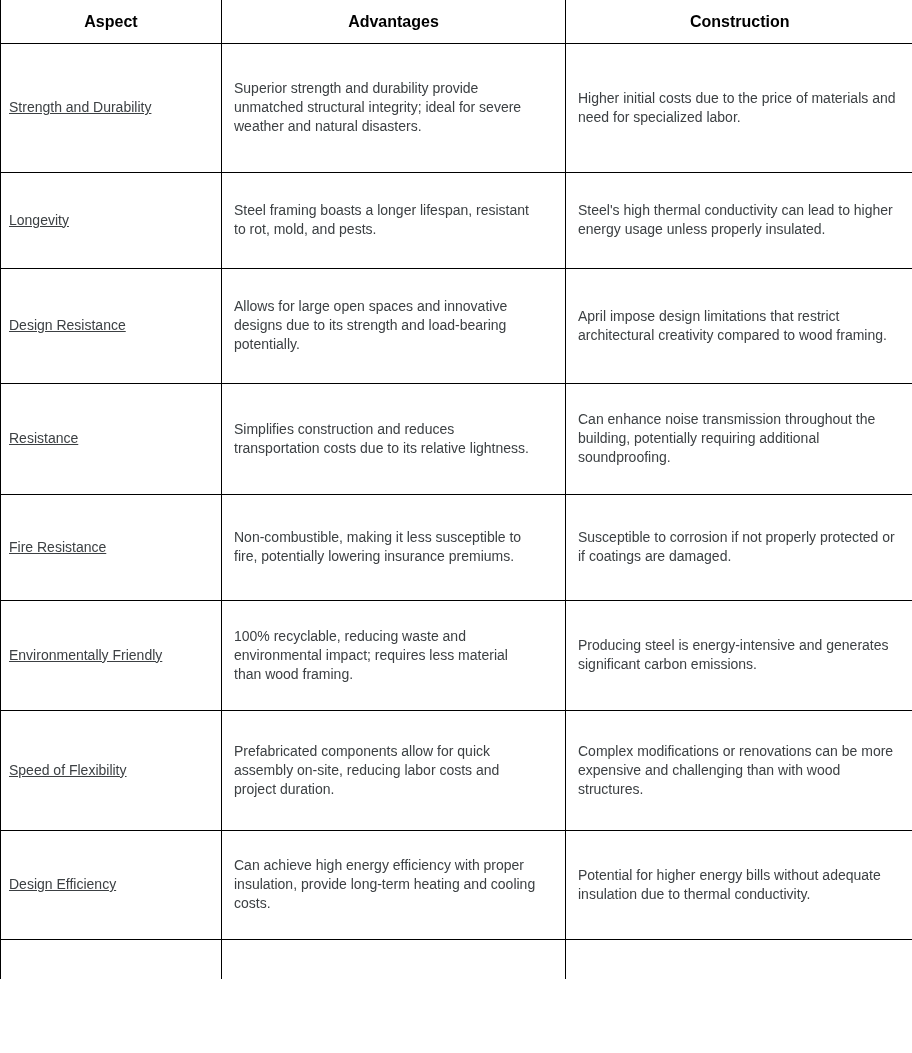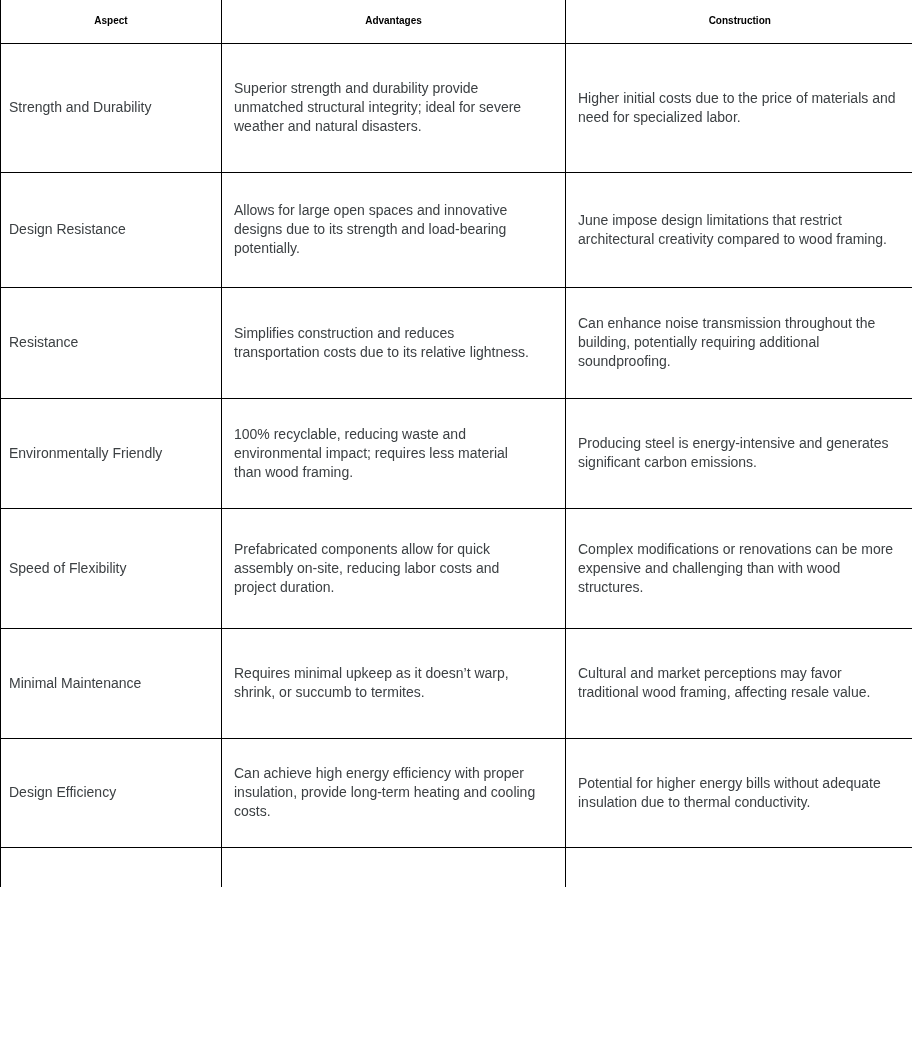--- a/index.html
+++ b/index.html
@@ -30,35 +30,35 @@
     vertical-align: middle;
     background: #ffffff;
     word-wrap: break-word;
   }
   th:nth-child(1), th:nth-child(2),
   td:nth-child(1), td:nth-child(2) {
     border-right: 1px solid #000000;
   }
 
   th {
-    font-size: 10px;
+    font-size: 16px;
     line-height: 1.2;
     font-weight: bold;
     color: #000000;
     text-align: center;
     padding: 0 6px;
   }
   td {
     font-size: 14px;
     line-height: 19px;
     font-weight: normal;
     color: #3c4043;
     text-align: left;
   }
-  td.col-aspect { padding: 6px 10px 6px 8px; }
+  td.col-aspect { padding: 6px 10px 6px 8px; text-decoration: underline; }
   td.col-adv    { padding: 6px 28px 6px 12px; }
   td.col-dis    { padding: 6px 14px 6px 12px; }
 
   tr.h-head { height: 43px; }
   tr.h-r0 { height: 129px; }
   tr.h-r1 { height: 96px; }
   tr.h-r2 { height: 115px; }
   tr.h-r3 { height: 111px; }
   tr.h-r4 { height: 106px; }
   tr.h-r5 { height: 110px; }
@@ -84,44 +84,49 @@
         <th>Advantages</th>
         <th>Construction</th>
       </tr>
     </thead>
     <tbody>
       <tr class="h-r0">
         <td class="col-aspect">Strength and Durability</td>
         <td class="col-adv">Superior strength and durability provide unmatched structural integrity; ideal for severe weather and natural disasters.</td>
         <td class="col-dis">Higher initial costs due to the price of materials and need for specialized labor.</td>
       </tr>
+      <tr class="h-r1">
+        <td class="col-aspect">Longevity</td>
+        <td class="col-adv">Steel framing boasts a longer lifespan, resistant to rot, mold, and pests.</td>
+        <td class="col-dis">Steel's high thermal conductivity can lead to higher energy usage unless properly insulated.</td>
+      </tr>
       <tr class="h-r2">
         <td class="col-aspect">Design Resistance</td>
         <td class="col-adv">Allows for large open spaces and innovative designs due to its strength and load-bearing potentially.</td>
-        <td class="col-dis">June impose design limitations that restrict architectural creativity compared to wood framing.</td>
+        <td class="col-dis">April impose design limitations that restrict architectural creativity compared to wood framing.</td>
       </tr>
       <tr class="h-r3">
         <td class="col-aspect">Resistance</td>
         <td class="col-adv">Simplifies construction and reduces transportation costs due to its relative lightness.</td>
         <td class="col-dis">Can enhance noise transmission throughout the building, potentially requiring additional soundproofing.</td>
+      </tr>
+      <tr class="h-r4">
+        <td class="col-aspect">Fire Resistance</td>
+        <td class="col-adv">Non-combustible, making it less susceptible to fire, potentially lowering insurance premiums.</td>
+        <td class="col-dis">Susceptible to corrosion if not properly protected or if coatings are damaged.</td>
       </tr>
       <tr class="h-r5">
         <td class="col-aspect">Environmentally Friendly</td>
         <td class="col-adv">100% recyclable, reducing waste and environmental impact; requires less material than wood framing.</td>
         <td class="col-dis">Producing steel is energy-intensive and generates significant carbon emissions.</td>
       </tr>
       <tr class="h-r6">
         <td class="col-aspect">Speed of Flexibility</td>
         <td class="col-adv">Prefabricated components allow for quick assembly on-site, reducing labor costs and project duration.</td>
         <td class="col-dis">Complex modifications or renovations can be more expensive and challenging than with wood structures.</td>
-      </tr>
-      <tr class="h-r7">
-        <td class="col-aspect">Minimal Maintenance</td>
-        <td class="col-adv">Requires minimal upkeep as it doesn’t warp, shrink, or succumb to termites.</td>
-        <td class="col-dis">Cultural and market perceptions may favor traditional wood framing, affecting resale value.</td>
       </tr>
       <tr class="h-r8">
         <td class="col-aspect">Design Efficiency</td>
         <td class="col-adv">Can achieve high energy efficiency with proper insulation, provide long-term heating and cooling costs.</td>
         <td class="col-dis">Potential for higher energy bills without adequate insulation due to thermal conductivity.</td>
       </tr>
       <tr class="h-cropped">
         <td class="col-aspect"></td>
         <td class="col-adv"></td>
         <td class="col-dis"></td>

